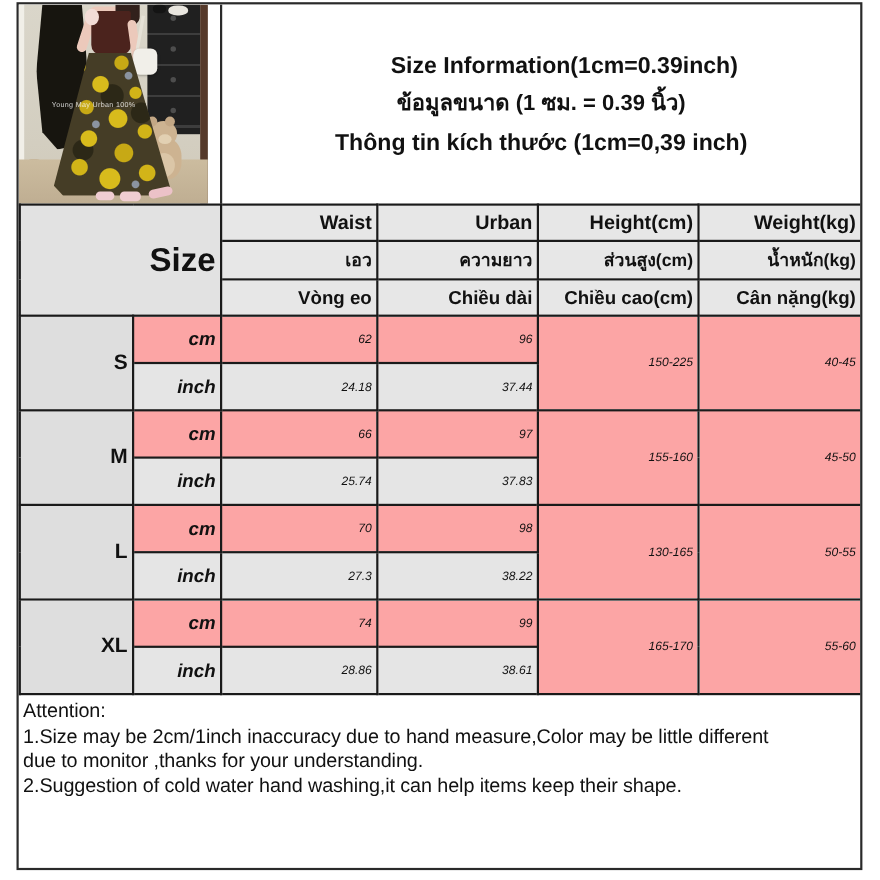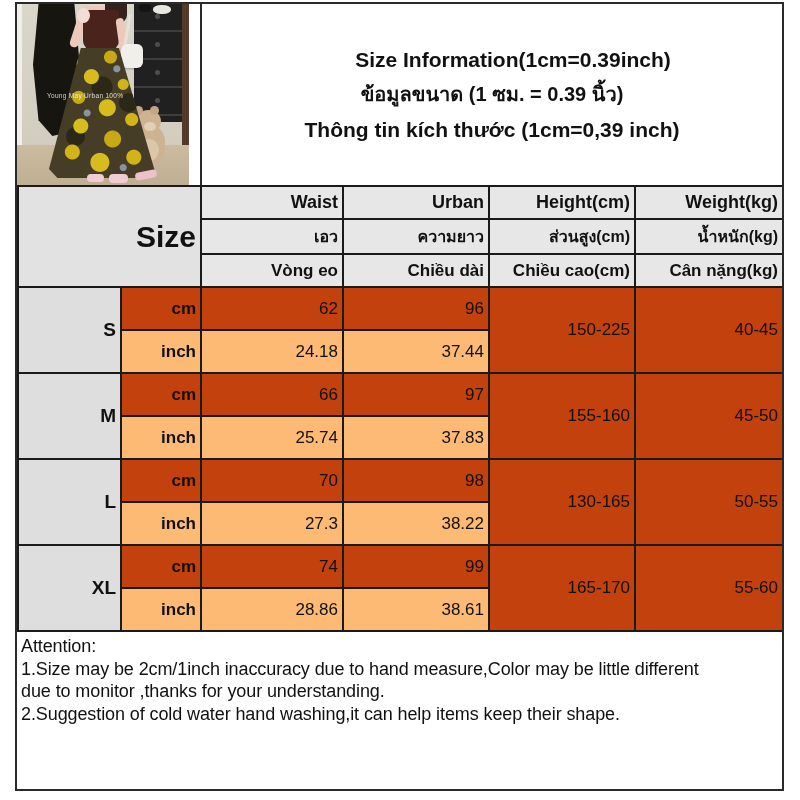--- a/index.html
+++ b/index.html
@@ -72,31 +72,31 @@
     text-align:center;font-weight:bold;overflow:hidden;}
   .title-en{font-size:21px;line-height:35px;margin-left:42px;}
   .title-th{font-size:20px;line-height:35px;}
   .title-vi{font-size:21px;line-height:35px;}
 
   
   table.size-table{position:absolute;left:0;top:181px;width:765px;border-collapse:collapse;
     table-layout:fixed;}
   .size-table td{border:2px solid #1a1a1a;text-align:right;vertical-align:middle;
     padding:4px;overflow:hidden;}
-  .c-gray{background:#c2410c;}
+  .c-gray{background:#fca5a5;font-style:italic;}
   .c-label{background:#dedede;}
   .c-head{background:#e7e7e7;}
-  .c-white{background:#fdba74;}
+  .c-white{background:#e5e5e5;font-style:italic;}
   .corner{font-size:30px;font-weight:bold;background:#e2e2e2;}
   .h-en{font-size:18px;font-weight:bold;}
   .h-th{font-size:16px;font-weight:bold;}
   .h-vi{font-size:17px;font-weight:bold;}
   .sz{font-size:19px;font-weight:bold;}
   .unit{font-size:17px;font-weight:bold;}
-  .val{font-size:17px;margin-top:30px;}
+  .val{font-size:11px;margin-top:30px;}
   tr.hrow{height:33px;} tr.drow{height:43px;}
 
   
   .attention{position:absolute;left:0;top:626px;width:765px;padding:5px 0 0 4px;box-sizing:border-box;}
   .attention div{font-size:18px;line-height:22.5px;letter-spacing:-0.1px;white-space:nowrap;overflow:hidden;}
 </style>
 </head>
 <body>
 
 <div class="frame">

